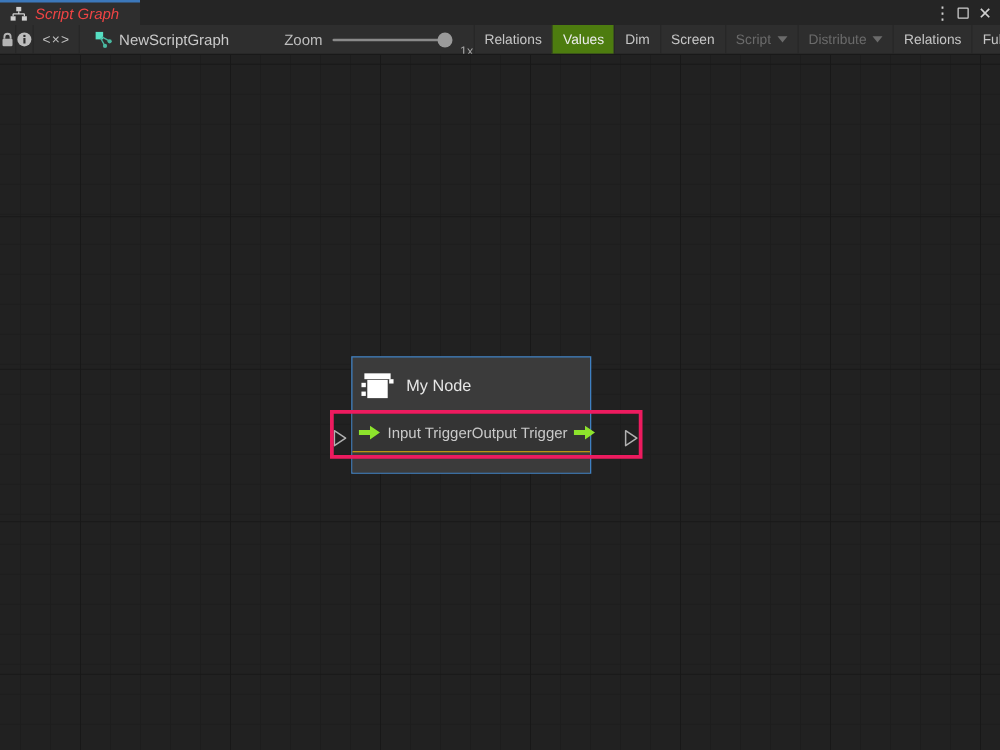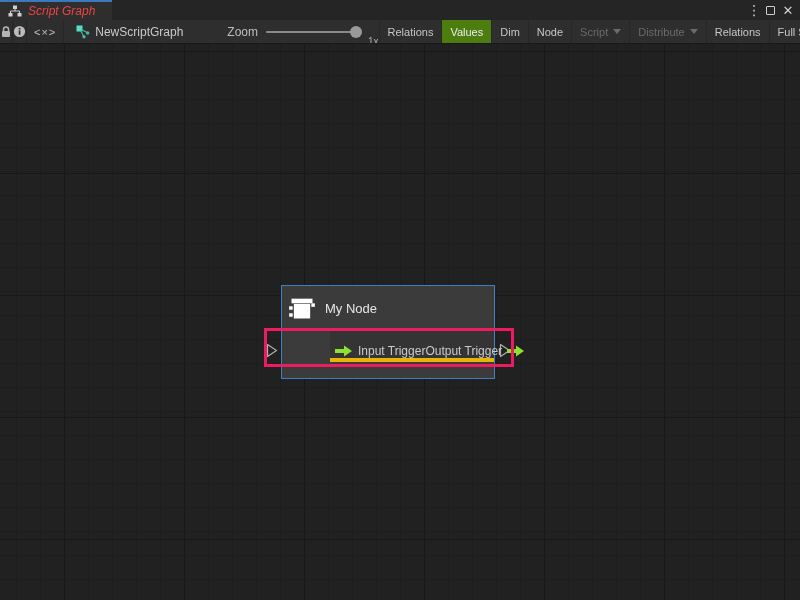--- a/index.html
+++ b/index.html
@@ -48,28 +48,28 @@
     background-color:#212121;
     background-image:
       linear-gradient(to right, #181818 1px, transparent 1px),
       linear-gradient(to bottom, #181818 1px, transparent 1px),
       linear-gradient(to right, #1d1d1d 1px, transparent 1px),
       linear-gradient(to bottom, #1d1d1d 1px, transparent 1px);
     background-size: 120px 122px, 120px 122px, 24px 24px, 24px 24px;
     background-position: 64px 0, 0 7px, 16px 0, 0 7px; }
 
   
-  .node { position:absolute; left:281px; top:241px; width:214px; height:94px;
+  .node { position:absolute; left:281px; top:241px; width:192px; height:94px;
     border:1.5px solid #3e80c2; background:#3b3b3b; z-index:1;
     display:flex; flex-direction:column; }
   .node-header { height:44px; display:flex; align-items:center; gap:9px; padding:0 8px 0 6px; }
   .node-title { color:#e6e6e6; font-size:13px; }
   .node-ports { height:32px; background:#343434; border-top:1px solid #282828;
-    border-bottom:4px solid #eab308; display:flex; align-items:flex-end;
-    justify-content:space-between; padding:0 5px;margin-left:48px; }
+    border-bottom:1px solid #eab308; display:flex; align-items:center;
+    justify-content:space-between; padding:0 5px; }
   .port-group { display:flex; align-items:center; gap:5px; }
   .port-label { color:#c9c9c9; font-size:12px; white-space:nowrap; }
   .node-footer { flex:1; background:#3b3b3b; }
 
   .ext-port { position:absolute; z-index:1; }
   .ext-port.left { left:266px; top:299px; }
   .ext-port.right { left:499px; top:299px; }
 
   .highlight-rect { position:absolute; left:264px; top:284px; width:250px; height:39px;
     border:3px solid #ed1b5f; z-index:2; pointer-events:none; }
@@ -132,21 +132,21 @@
       <span class="zoom-label">Zoom</span>
       <span class="zoom-track">
         <span class="zoom-handle"></span>
       </span>
       <span class="zoom-value">1x</span>
     </div>
     <div class="tb-right">
       <div class="tb-btn">Relations</div>
       <div class="tb-btn active">Values</div>
       <div class="tb-btn">Dim</div>
-      <div class="tb-btn">Node</div>
+      <div class="tb-btn">Screen</div>
       <div class="tb-btn disabled">
         <span>Script</span>
         <span class="dd-arrow"></span>
       </div>
       <div class="tb-btn disabled">
         <span>Distribute</span>
         <span class="dd-arrow"></span>
       </div>
       <div class="tb-btn">Relations</div>
       <div class="tb-btn tb-plain">Full Screen</div>

